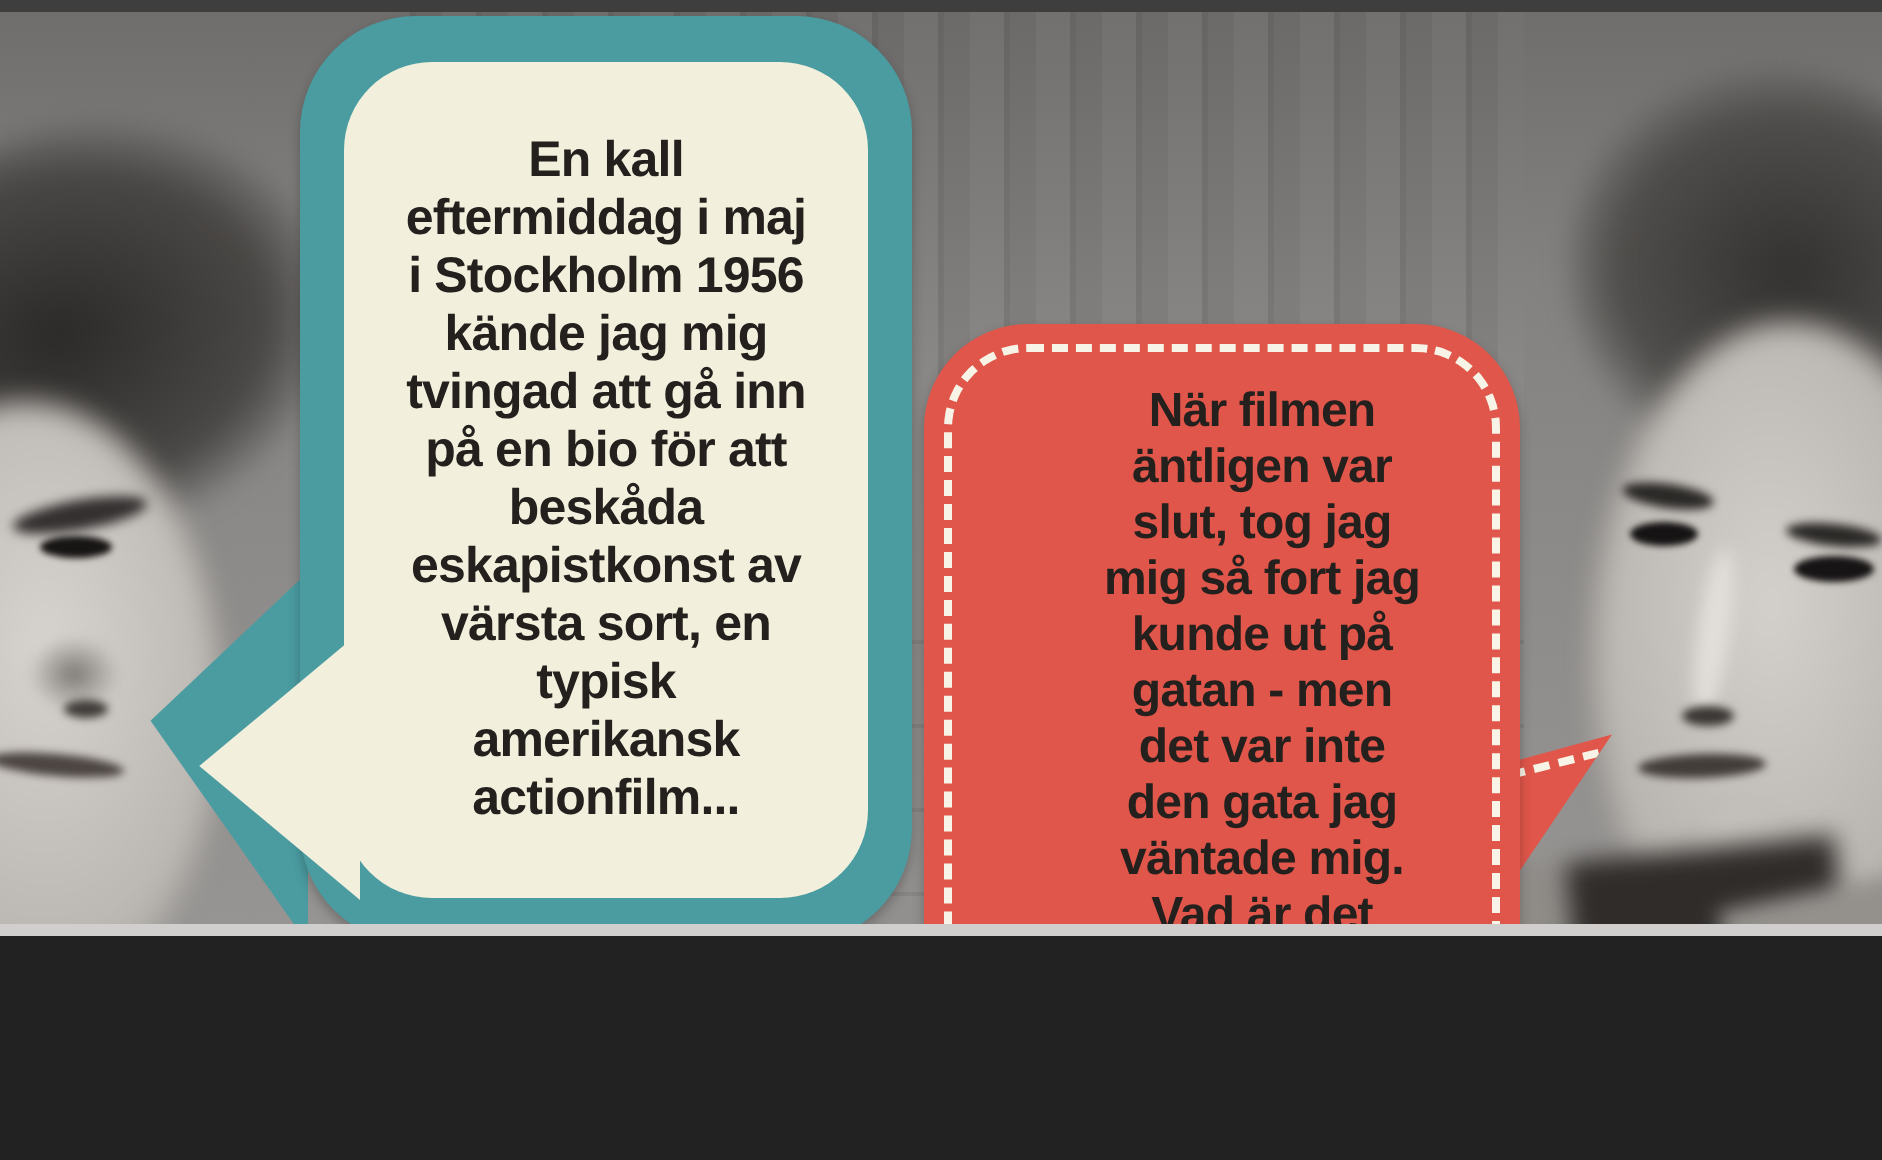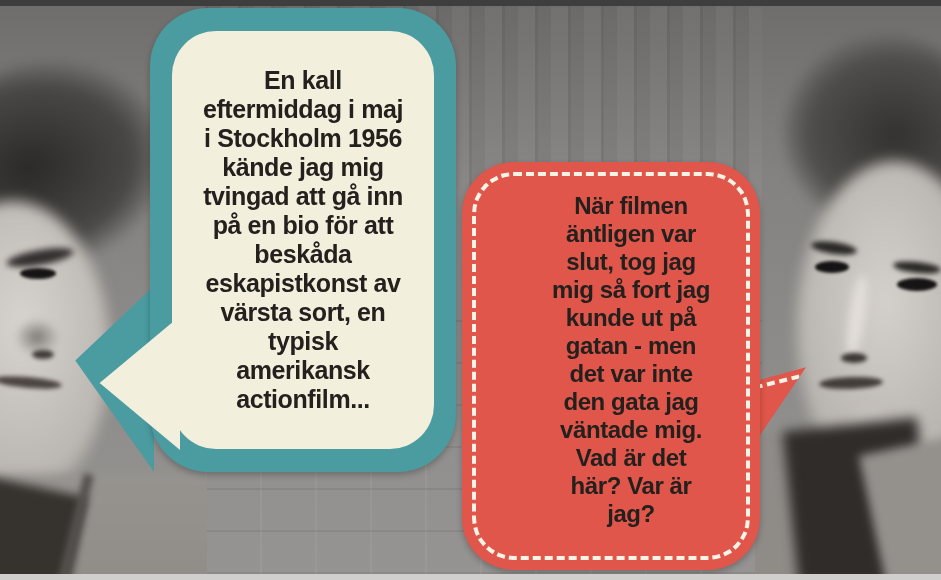--- a/index.html
+++ b/index.html
@@ -1,17 +1,17 @@
 <!DOCTYPE html>
 <html style="--teal: #4A9CA1; --cream: #F2EFDD; --red: #E0564A; --dash: #F7F3E6; --ink: #23201E;"><head>
 <meta charset="utf-8">
 <style>
   html,body{margin:0;padding:0;background:#222;}
   #stage{
-    position:relative;width:941px;height:580px;overflow:hidden;
+    position:relative;width:941px;height:468px;overflow:hidden;
     font-family:"Liberation Sans",sans-serif;
     background:linear-gradient(180deg,#6f6d6b 0%,#848280 30%,#8d8b89 60%,#979593 100%);
   }
   .abs{position:absolute;}
   
   #top-strip{left:0;top:0;width:941px;height:6px;background:#3e3e3e;}
   #bottom-strip{left:0;bottom:0;width:941px;height:6px;background:#d0cfcd;}
   
   #backdrop-stripes{
     left:205px;top:6px;width:557px;height:300px;

